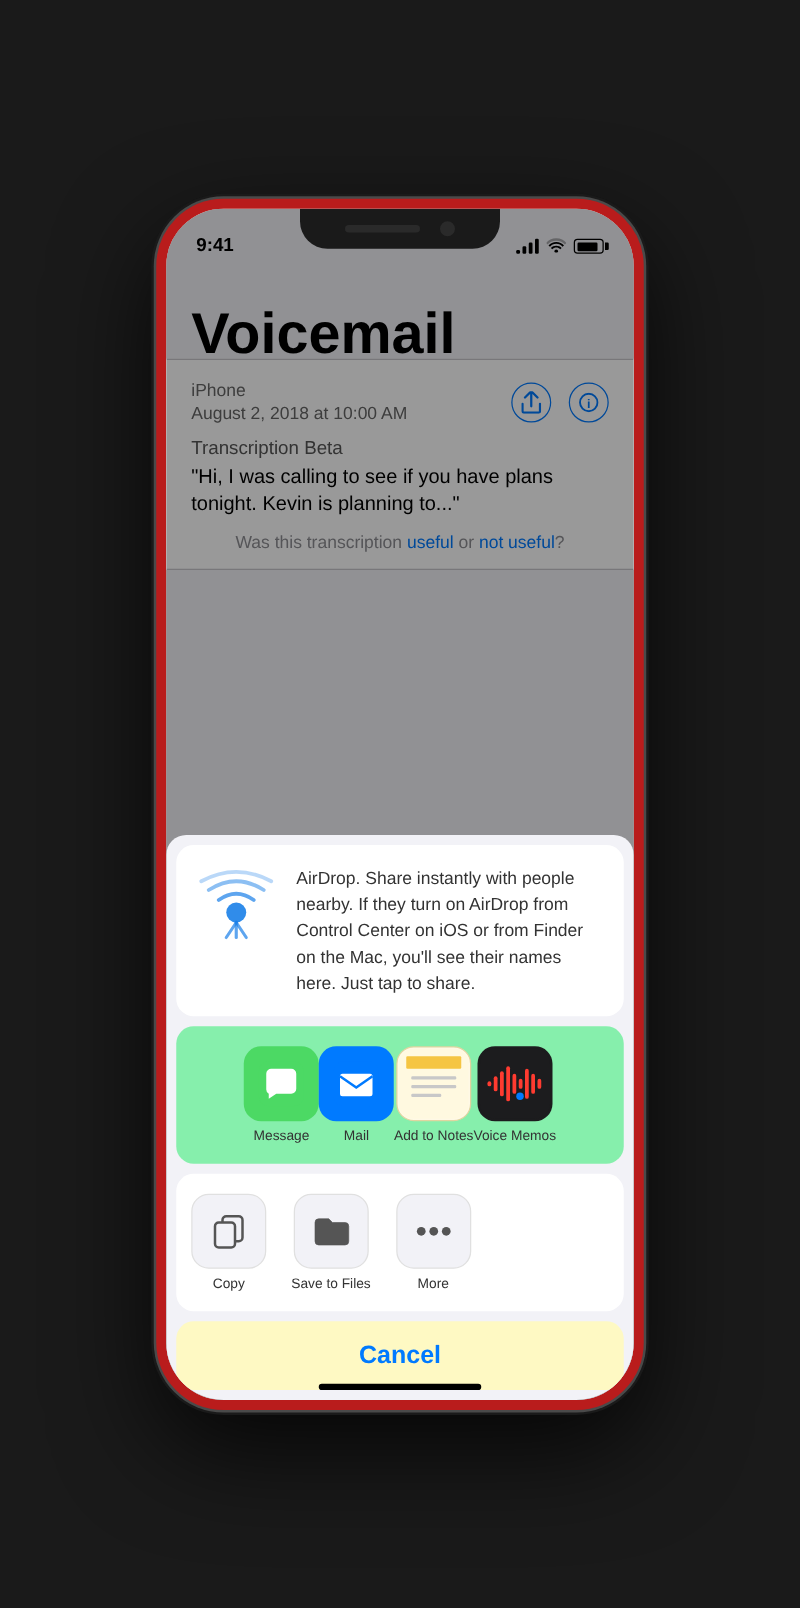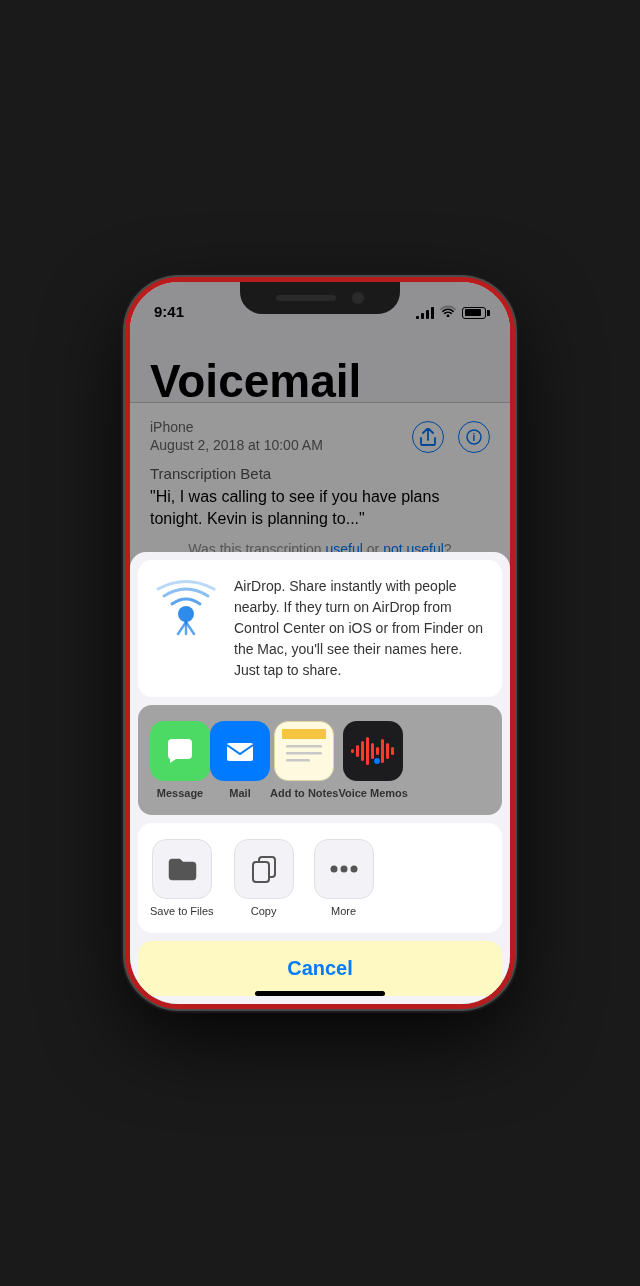--- a/index.html
+++ b/index.html
@@ -8,25 +8,25 @@
       height: 1286px;
       background: #1a1a1a;
       display: flex;
       justify-content: center;
       align-items: center;
       font-family: -apple-system, 'SF Pro Display', 'Helvetica Neue', sans-serif;
     }
 
     .phone-frame {
       width: 390px;
-      height: 732px;
+      height: 969px;
       background: #f2f2f2;
       border-radius: 54px;
       position: relative;
-      border: 5px solid #b91c1c;
+      border: 8px solid #b91c1c;
       box-shadow:
         0 0 0 2px #4a4a4a,
         0 0 0 4px #1a1a1a,
         inset 0 0 0 1px #555,
         0 30px 80px rgba(0,0,0,0.8);
       overflow: hidden;
     }
 
     
     .phone-frame::before {
@@ -311,27 +311,26 @@
     }
 
     .airdrop-text {
       font-size: 14px;
       color: #333;
       line-height: 1.5;
     }
 
     
     .apps-section {
-      background: #a3a3a3;
+      background: #86efac;
       margin: 8px 8px 0;
       border-radius: 14px;
       padding: 16px 12px;
       display: flex;
-      justify-content: flex-start;
-      font-weight: bold;
+      justify-content: center;
     }
 
     .app-item {
       display: flex;
       flex-direction: column;
       align-items: center;
       gap: 6px;
     }
 
     .app-icon {
@@ -575,35 +574,35 @@
             </svg>
           </div>
           <span class="app-label">Voice Memos</span>
         </div>
       </div>
 
       <div class="actions-section">
 
         <div class="action-item">
           <div class="action-icon-box">
-            <svg width="30" height="26" viewBox="0 0 30 26" fill="none">
-              <path d="M2 6a3 3 0 013-3h8l3 3h10a3 3 0 013 3v12a3 3 0 01-3 3H5a3 3 0 01-3-3V6z" fill="#555" stroke="#555" stroke-width="0.5"></path>
-            </svg>
-          </div>
-          <span class="action-label">Save to Files</span>
-        </div>
-
-        <div class="action-item">
-          <div class="action-icon-box">
             <svg width="30" height="30" viewBox="0 0 30 30" fill="none">
               <rect x="10" y="3" width="16" height="20" rx="3" stroke="#555" stroke-width="2" fill="none"></rect>
               <rect x="4" y="8" width="16" height="20" rx="3" stroke="#555" stroke-width="2" fill="#f2f2f7"></rect>
             </svg>
           </div>
           <span class="action-label">Copy</span>
+        </div>
+
+        <div class="action-item">
+          <div class="action-icon-box">
+            <svg width="30" height="26" viewBox="0 0 30 26" fill="none">
+              <path d="M2 6a3 3 0 013-3h8l3 3h10a3 3 0 013 3v12a3 3 0 01-3 3H5a3 3 0 01-3-3V6z" fill="#555" stroke="#555" stroke-width="0.5"></path>
+            </svg>
+          </div>
+          <span class="action-label">Save to Files</span>
         </div>
 
         <div class="action-item">
           <div class="action-icon-box">
             <svg width="30" height="8" viewBox="0 0 30 8">
               <circle cx="5" cy="4" r="3.5" fill="#555"></circle>
               <circle cx="15" cy="4" r="3.5" fill="#555"></circle>
               <circle cx="25" cy="4" r="3.5" fill="#555"></circle>
             </svg>
           </div>

